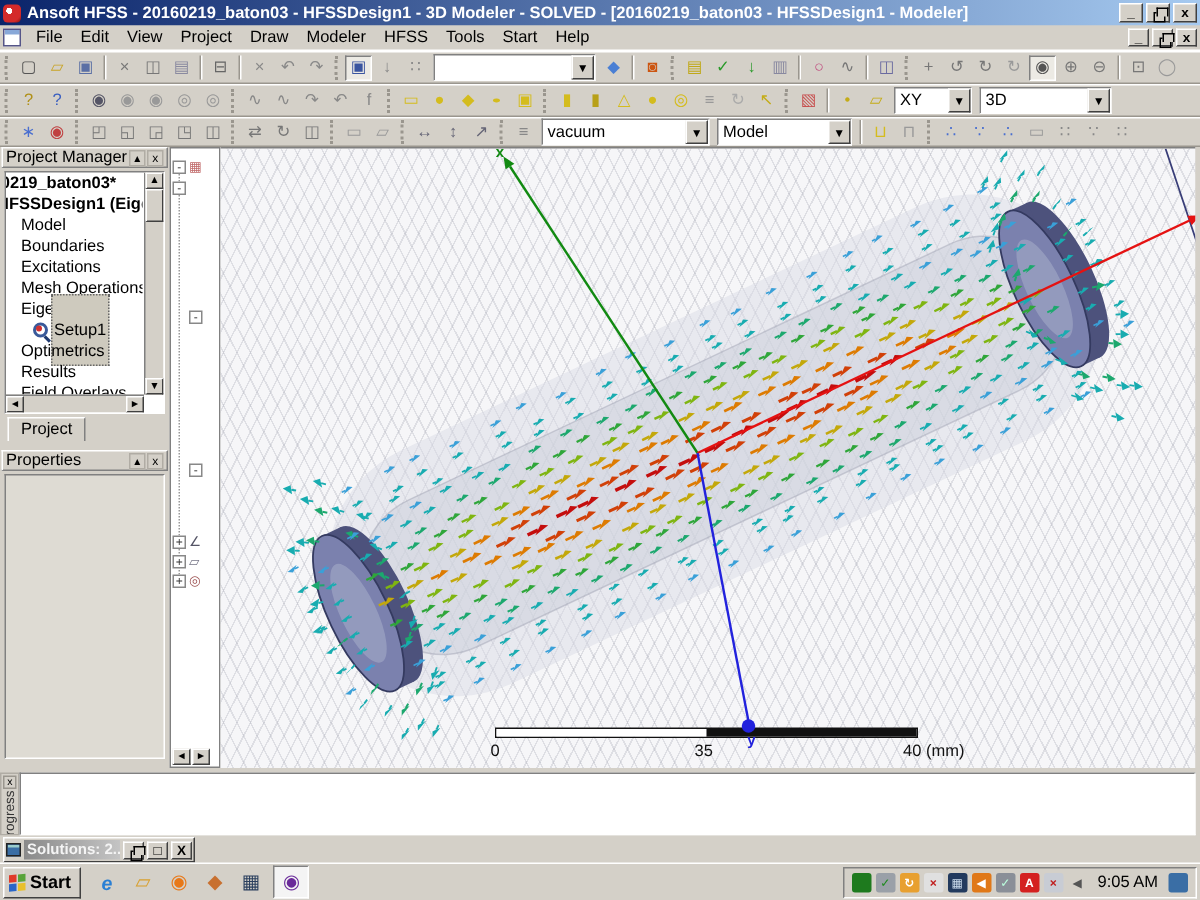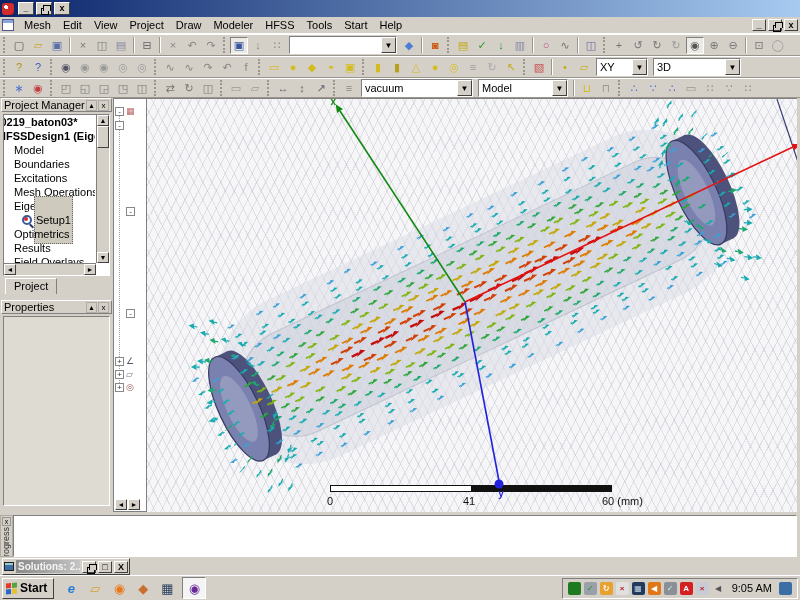--- a/index.html
+++ b/index.html
@@ -103,31 +103,32 @@
   .tico{width:13px;height:13px;border-radius:2px;display:flex;align-items:center;justify-content:center;font-size:8px;font-weight:bold;}
   .clock{padding:0 4px;font-size:11px;white-space:nowrap;}
 </style>
 </head>
 <body>
 
 <div id="app">
 
   <div class="titlebar">
     <span class="appicon"></span>
+    <span class="ttext">Ansoft HFSS  - 20160219_baton03 - HFSSDesign1 - 3D Modeler - SOLVED - [20160219_baton03 - HFSSDesign1 - Modeler]</span>
     <span class="winbtns">
       <span class="wbtn">_</span>
       <span class="wbtn rst"></span>
       <span class="wbtn">x</span>
     </span>
   </div>
 
   <div class="menubar">
     <span class="docicon"></span>
     <span id="menu-items" style="display:flex;">
-        <span class="mitem">Mesh</span>
+        <span class="mitem">File</span>
         <span class="mitem">Edit</span>
         <span class="mitem">View</span>
         <span class="mitem">Project</span>
         <span class="mitem">Draw</span>
         <span class="mitem">Modeler</span>
         <span class="mitem">HFSS</span>
         <span class="mitem">Tools</span>
         <span class="mitem">Start</span>
         <span class="mitem">Help</span>
       </span>
@@ -546,22 +547,22 @@
     </div>
   </div>
 
   <div class="viewport">
     <div class="scalebar">
       <div class="sb-track">
           <div class="sb-left"></div>
           <div class="sb-right"></div>
         </div>
       <span class="sb-lbl" style="left:-3px;">0</span>
-      <span class="sb-lbl" style="left:133px;">41</span>
-      <span class="sb-lbl" style="left:272px;width:70px;">60 (mm)</span>
+      <span class="sb-lbl" style="left:133px;">35</span>
+      <span class="sb-lbl" style="left:272px;width:70px;">40 (mm)</span>
     </div>
     <svg id="vp-svg" width="650" height="414" viewBox="0 0 650 414">
         <rect x="52.8" y="111.9" width="552" height="172" rx="86" fill="rgba(217,219,229,0.50)" transform="rotate(-25.3 328.8 197.9)"></rect>
         <rect x="74.8" y="143.9" width="508" height="108" rx="54" fill="rgba(204,207,219,0.55)" stroke="rgba(150,152,170,0.4)" stroke-width="1" transform="rotate(-25.3 328.8 197.9)"></rect>
         <g transform="rotate(-25.3 98.3 306.8)">
           <ellipse cx="105.30794043243085" cy="306.84796080308774" rx="20" ry="57" fill="#4d527c"></ellipse>
           <rect x="91.30794043243085" y="249.84796080308774" width="14" height="114" fill="#4d527c"></rect>
           <ellipse cx="91.30794043243085" cy="306.84796080308774" rx="20" ry="57" fill="#7b81ae" stroke="#343a60" stroke-width="1.2"></ellipse>
           <ellipse cx="91.30794043243085" cy="306.84796080308774" rx="12" ry="36" fill="rgba(178,183,208,0.45)"></ellipse>
         </g>

